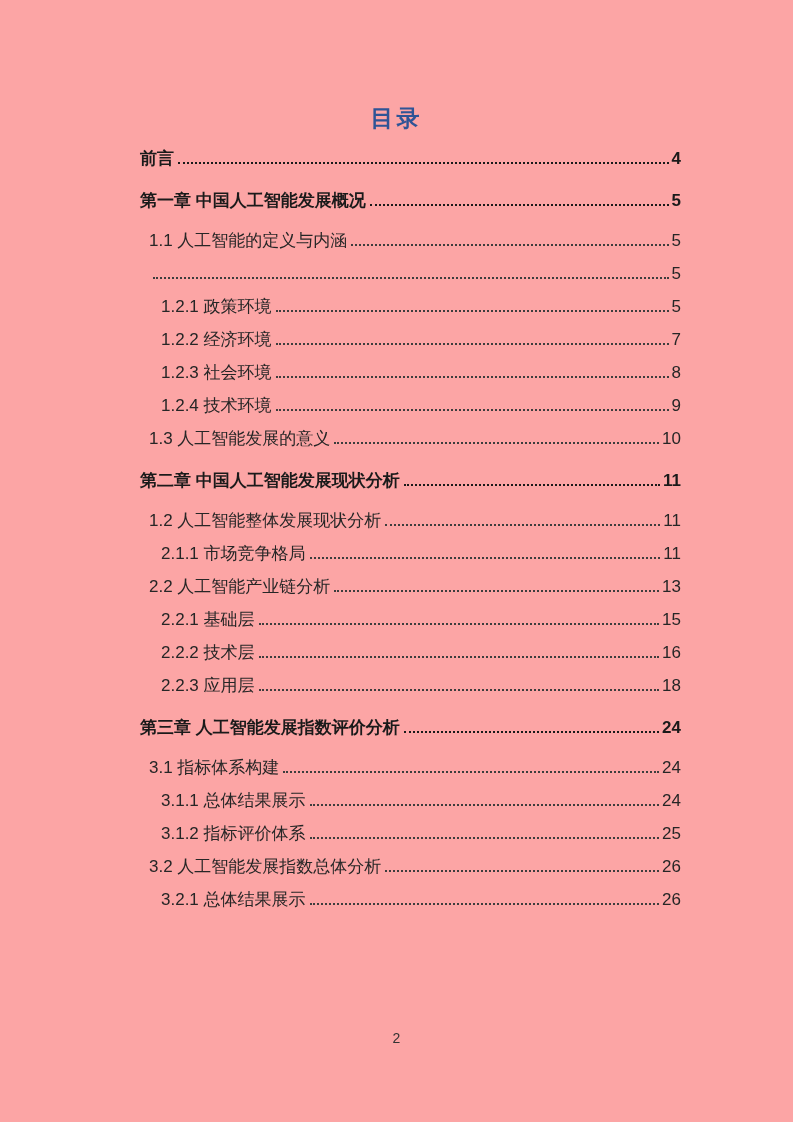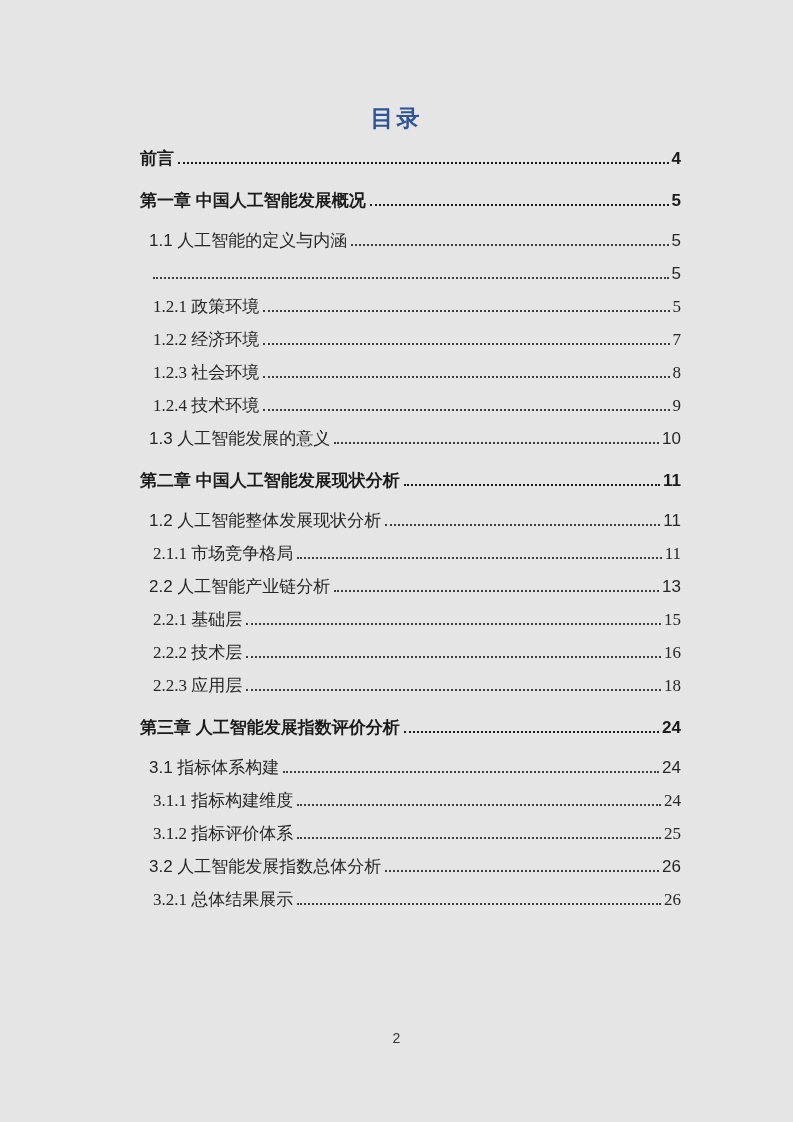--- a/index.html
+++ b/index.html
@@ -2,21 +2,21 @@
 <html><head>
 <meta charset="utf-8">
 <style>
   * { margin: 0; padding: 0; box-sizing: border-box; }
   html, body { background: #ffffff; }
   .page {
     width: 793px;
     height: 1122px;
     margin: 0 auto;
     position: relative;
-    background: #e5e5e5;
+    background: #fca5a5;
     font-family: "Liberation Sans", sans-serif;
     color: #262626;
     overflow: hidden;
   }
   .toc-title {
     text-align: center;
     font-size: 23px;
     font-weight: bold;
     line-height: 30px;
     margin: 103px 0 7px 0;
@@ -33,21 +33,21 @@
     color: #262626;
     cursor: pointer;
   }
   .toc-row.bold {
     font-weight: bold;
     color: #1a1a1a;
     margin: 9px 0 7px 0;
     text-align: right;
   }
   .toc-row.level-1 { margin-left: 9px; justify-content: space-between; }
-  .toc-row.level-2 { margin-left: 13px; font-family: Liberation Serif, serif; }
+  .toc-row.level-2 { margin-left: 21px; }
   .toc-label { white-space: nowrap; }
   .toc-dots {
     flex: 1 1 auto;
     height: 1em;
     border-bottom: 2px dotted #3d3d3d;
     margin: 0 3px 0 4px;
     transform: translateY(-3px);
     min-width: 20px;
   }
   .toc-row.bold .toc-dots { border-bottom-color: #1a1a1a; }
@@ -153,21 +153,21 @@
         <span class="toc-label">第三章 人工智能发展指数评价分析</span>
         <span class="toc-dots"></span>
         <span class="toc-page">24</span>
       </div>
       <div class="toc-row level-1">
         <span class="toc-label">3.1 指标体系构建</span>
         <span class="toc-dots"></span>
         <span class="toc-page">24</span>
       </div>
       <div class="toc-row level-2">
-        <span class="toc-label">3.1.1 指标构建维度</span>
+        <span class="toc-label">3.1.1 总体结果展示</span>
         <span class="toc-dots"></span>
         <span class="toc-page">24</span>
       </div>
       <div class="toc-row level-2">
         <span class="toc-label">3.1.2 指标评价体系</span>
         <span class="toc-dots"></span>
         <span class="toc-page">25</span>
       </div>
       <div class="toc-row level-1">
         <span class="toc-label">3.2 人工智能发展指数总体分析</span>

